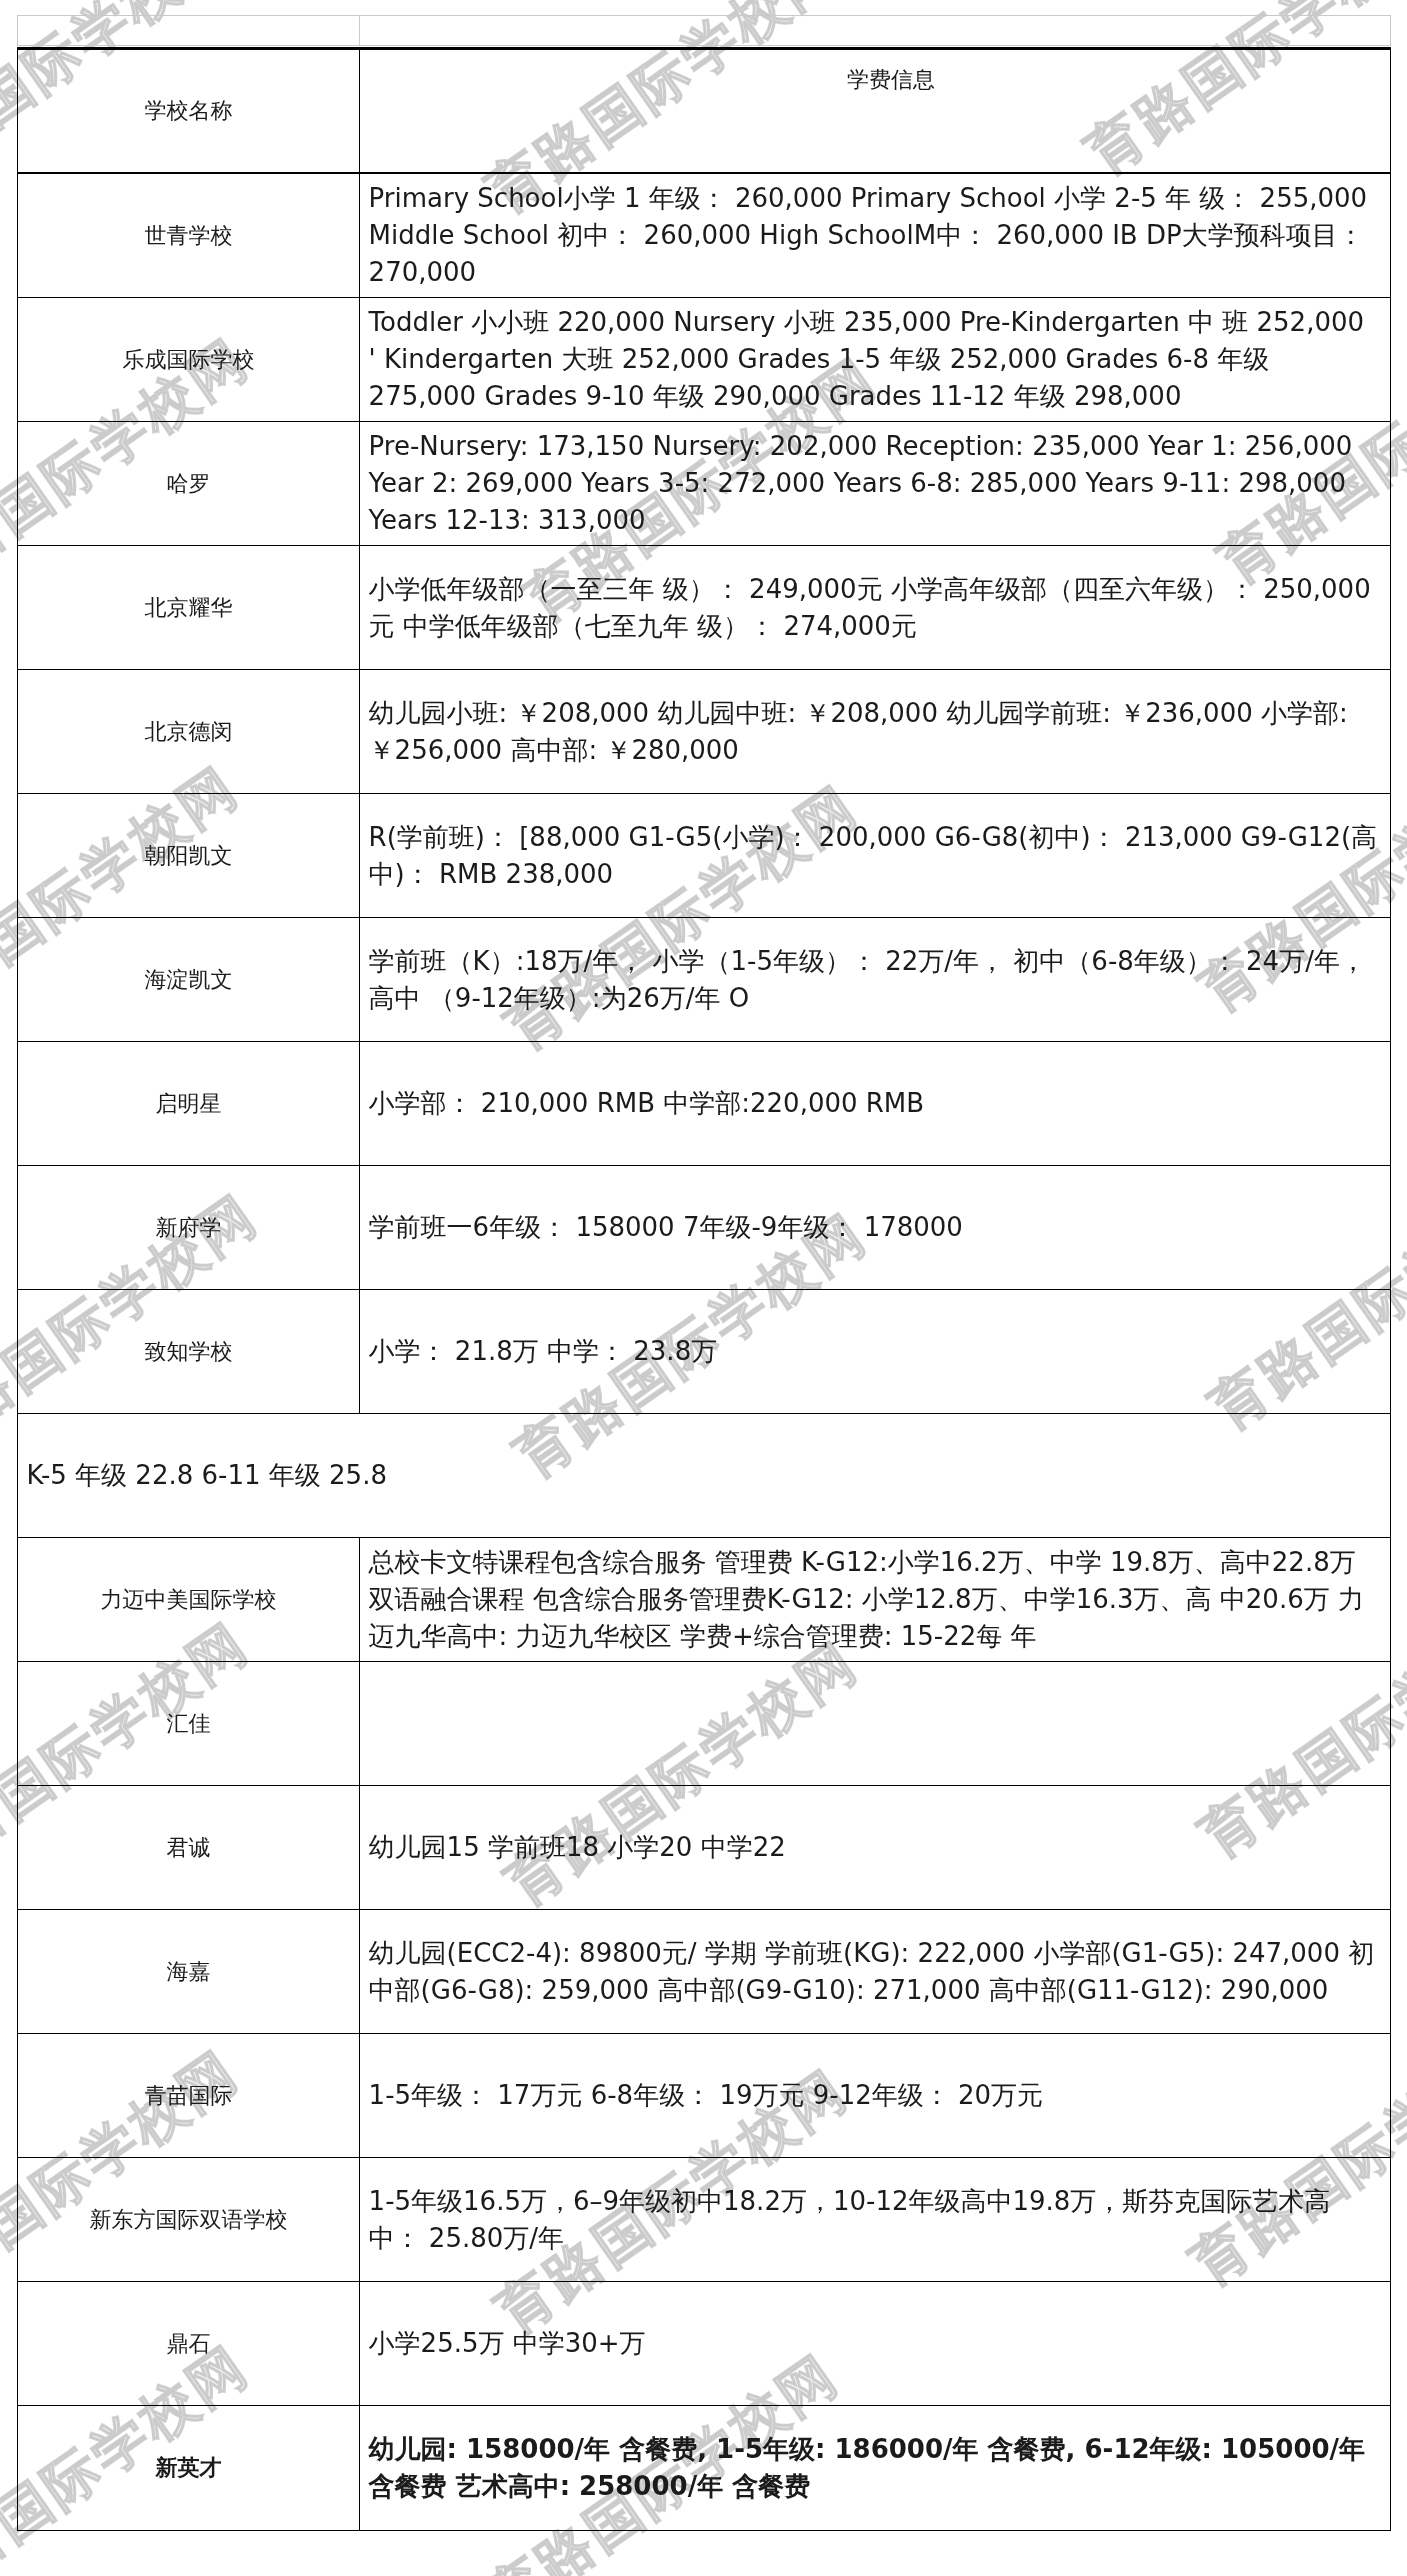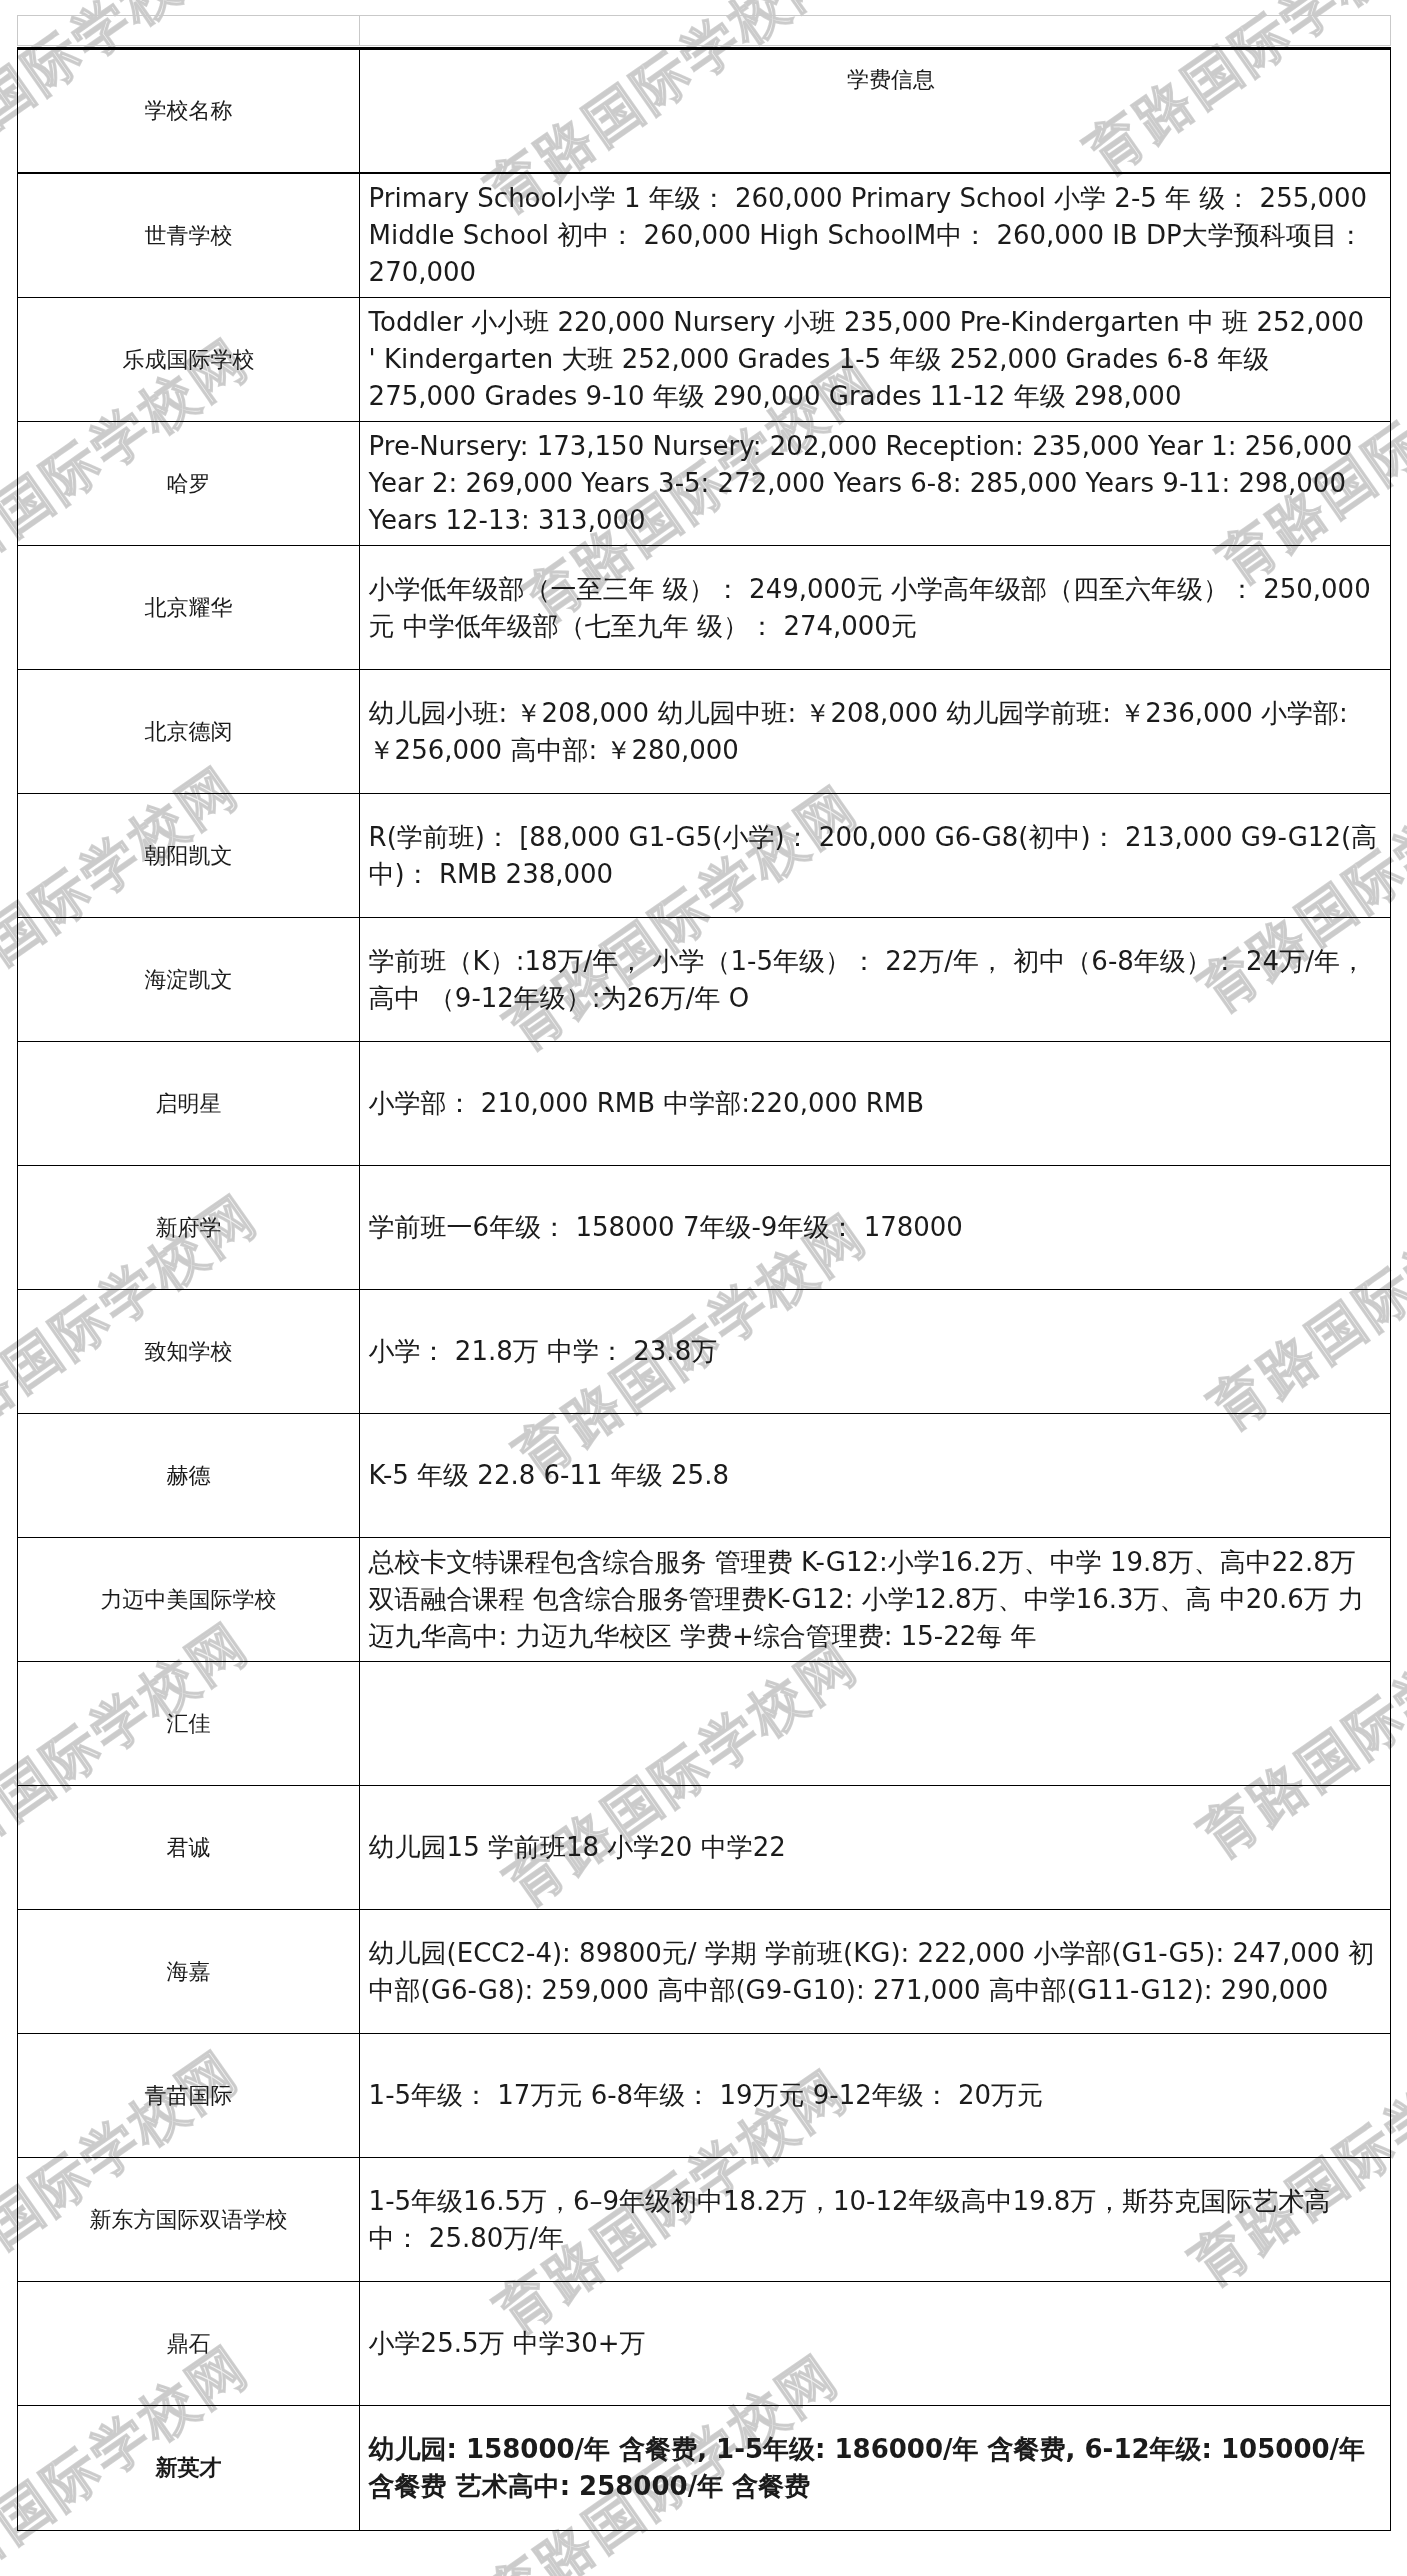--- a/index.html
+++ b/index.html
@@ -137,21 +137,20 @@
       </div>
       <div class="row">
         <div class="cell school">新府学</div>
         <div class="cell tuition">学前班一6年级： 158000 7年级-9年级： 178000</div>
       </div>
       <div class="row">
         <div class="cell school">致知学校</div>
         <div class="cell tuition">小学： 21.8万 中学： 23.8万</div>
       </div>
       <div class="row">
-        <div class="cell school">赫德</div>
         <div class="cell tuition">K-5 年级 22.8 6-11 年级 25.8</div>
       </div>
       <div class="row">
         <div class="cell school">力迈中美国际学校</div>
         <div class="cell tuition">总校卡文特课程包含综合服务 管理费 K-G12:小学16.2万、中学 19.8万、高中22.8万 双语融合课程 包含综合服务管理费K-G12: 小学12.8万、中学16.3万、高 中20.6万 力迈九华高中: 力迈九华校区 学费+综合管理费: 15-22每 年</div>
       </div>
       <div class="row">
         <div class="cell school">汇佳</div>
       </div>
       <div class="row">

